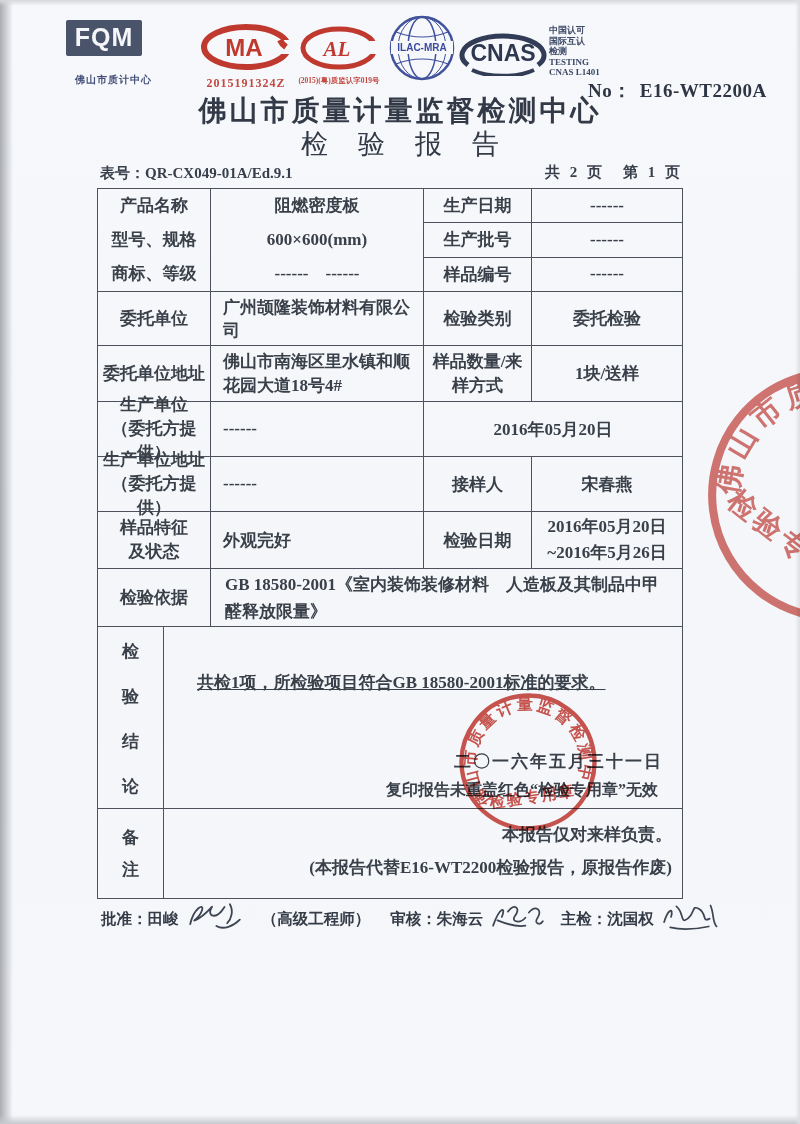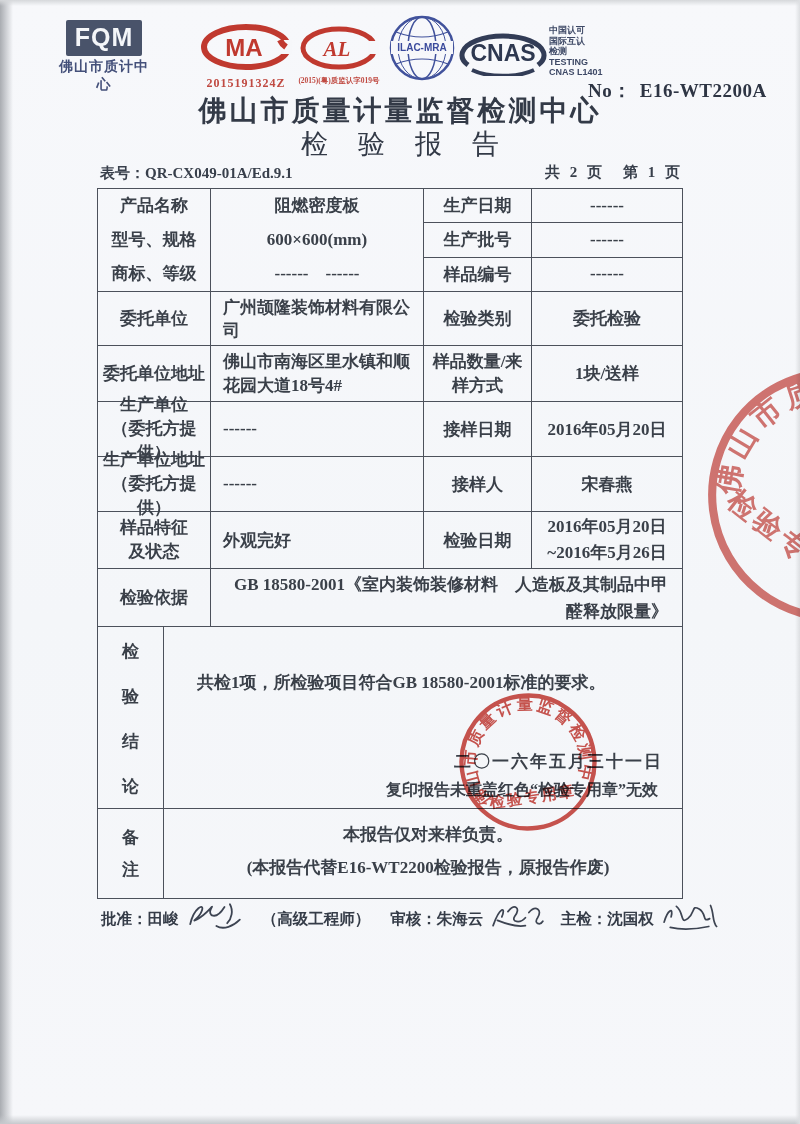--- a/index.html
+++ b/index.html
@@ -13,29 +13,29 @@
   .edge-bottom{position:absolute;left:0;bottom:0;right:0;height:9px;
     background:linear-gradient(to top,#c6c9cd,rgba(246,247,250,0));}
   .edge-right{position:absolute;right:0;top:0;bottom:0;width:5px;
     background:linear-gradient(to left,#dddfe2,rgba(246,247,250,0));}
 
   
   .fqm{position:absolute;left:56px;top:20px;width:96px;text-align:center;}
   .fqm-box{display:inline-block;background:#49536a;color:#f4f6f9;border-radius:2px;
     font-family:"Liberation Sans",sans-serif;font-weight:bold;font-size:25px;
     padding:3px 9px 4px;letter-spacing:1px;}
-  .fqm-caption{margin-top:2px;font-size:14px;font-weight:bold;color:#44507a;letter-spacing:1px;}
+  .fqm-caption{margin-top:17px;font-size:10px;font-weight:bold;color:#44507a;letter-spacing:1px;text-align:right;}
   .logo{position:absolute;text-align:center;}
   .cma{left:198px;top:24px;width:96px;}
   .cal{left:298px;top:26px;width:82px;}
   .logo-caption{font-size:12px;color:#c04a42;margin-top:2px;letter-spacing:1px;font-weight:600;}
   .cal .logo-caption{font-size:7.5px;letter-spacing:0;}
   .ilac{left:388px;top:14px;width:68px;}
   .cnas{left:458px;top:30px;width:90px;}
-  .accred{position:absolute;left:549px;top:25px;font-family:Liberation Sans, sans-serif;
+  .accred{position:absolute;left:549px;top:25px;font-family:Liberation Serif, serif;
     color:#3e4966;font-size:9px;line-height:10.5px;font-weight:bold;text-align:left;}
   .report-no{position:absolute;left:588px;top:41px;font-size:19px;font-weight:bold;
     color:#2e3544;letter-spacing:0.5px;white-space:nowrap;margin-top:37px;}
   .report-no .no-val{margin-left:8px;}
 
   .title-org{position:absolute;top:92px;left:0;width:100%;text-align:center;
     font-size:28px;font-weight:bold;letter-spacing:3px;color:#333a47;}
   .title-report{position:absolute;top:126px;left:0;width:100%;text-align:center;
     font-size:27px;font-weight:normal;letter-spacing:30px;text-indent:30px;color:#333a47;}
 
@@ -55,31 +55,31 @@
   .pre{white-space:pre-line;}
   .lh24{line-height:24px;} .lh26{line-height:26px;} .lh34{line-height:34px;}
   .left{justify-content:flex-start;text-align:left;padding:2px 8px 2px 12px;}
   .r1{height:102px;} .r2{height:53px;} .r3{height:55px;} .r4{height:54px;}
   .r5{height:54px;} .r6{height:56px;} .r-basis{height:57px;} .r-concl{height:181px;} .r-rem{height:89px;}
   .right-block{flex:1;display:flex;flex-direction:column;padding:0;border-left:1px solid #4c515b;}
   .sub{display:flex;flex:1;border-top:1px solid #4c515b;}
   .sub:first-child{border-top:none;}
   .sub-label{width:108px;display:flex;align-items:center;justify-content:center;border-right:1px solid #4c515b;box-sizing:border-box;}
   .sub-value{flex:1;display:flex;align-items:center;justify-content:center;}
-  .basis-cell{flex:1;display:flex;align-items:center;text-align:right;
+  .basis-cell{flex:1;display:flex;align-items:center;text-align:left;
     padding:4px 14px;line-height:27px;font-weight:bold;}
   .vlabel{width:65px;display:block;text-align:center;white-space:pre-line;
     line-height:45px;padding-top:2px;box-sizing:border-box;border-left:none;}
   .vlabel2{width:65px;display:block;text-align:center;white-space:pre-line;
     line-height:32px;padding-top:13px;box-sizing:border-box;}
   .concl-cell{flex:1;position:relative;display:block;}
-  .concl-text{position:absolute;left:33px;top:44px;font-size:17px;font-weight:bold;}
+  .concl-text{position:absolute;left:33px;top:44px;font-size:17px;font-weight:bold;text-decoration:underline;}
   .concl-date{position:absolute;left:290px;top:123px;font-size:17px;font-weight:600;letter-spacing:2px;}
   .concl-notice{position:absolute;left:222px;top:153px;font-size:16px;font-weight:bold;}
-  .rem-cell{flex:1;display:block;text-align:center;padding:9px 10px 0 20px;}
+  .rem-cell{flex:1;display:block;text-align:right;padding:9px 10px 0 20px;}
   .rem-line{font-size:17px;font-weight:bold;line-height:33px;}
 
   
   .footer{position:absolute;left:101px;top:901px;width:620px;display:flex;
     align-items:center;font-size:15.5px;font-weight:bold;color:#353c48;white-space:nowrap;}
   .sig{margin:-6px 2px 0 4px;}
   .gap1{margin-left:14px;} .gap2{margin-left:20px;}
 
   
   .stamp{position:absolute;mix-blend-mode:multiply;}
@@ -195,21 +195,20 @@
       <div class="td w1">委托单位地址</div>
       <div class="td w2 left lh24">佛山市南海区里水镇和顺花园大道18号4#</div>
       <div class="td w3 lh24" style="padding:0 4px;">样品数量/来样方式</div>
       <div class="td w4">1块/送样</div>
     </div>
 
     <div class="tr r4">
       <div class="td w1 pre lh24">生产单位
 （委托方提供）</div>
       <div class="td w2 left">------</div>
-      <div class="td w3">接样日期</div>
       <div class="td w4">2016年05月20日</div>
     </div>
 
     <div class="tr r5">
       <div class="td w1 pre lh24">生产单位地址
 （委托方提供）</div>
       <div class="td w2 left">------</div>
       <div class="td w3">接样人</div>
       <div class="td w4">宋春燕</div>
     </div>

